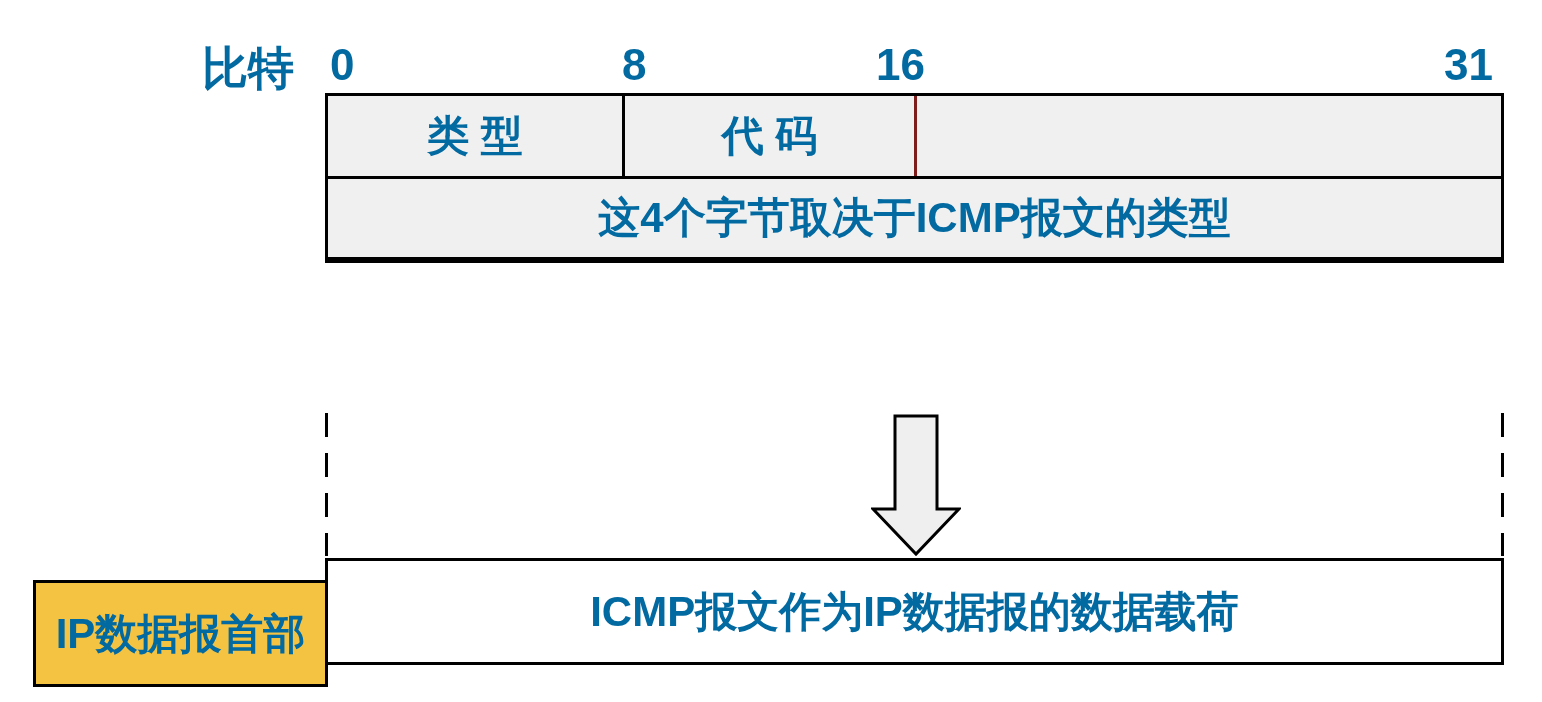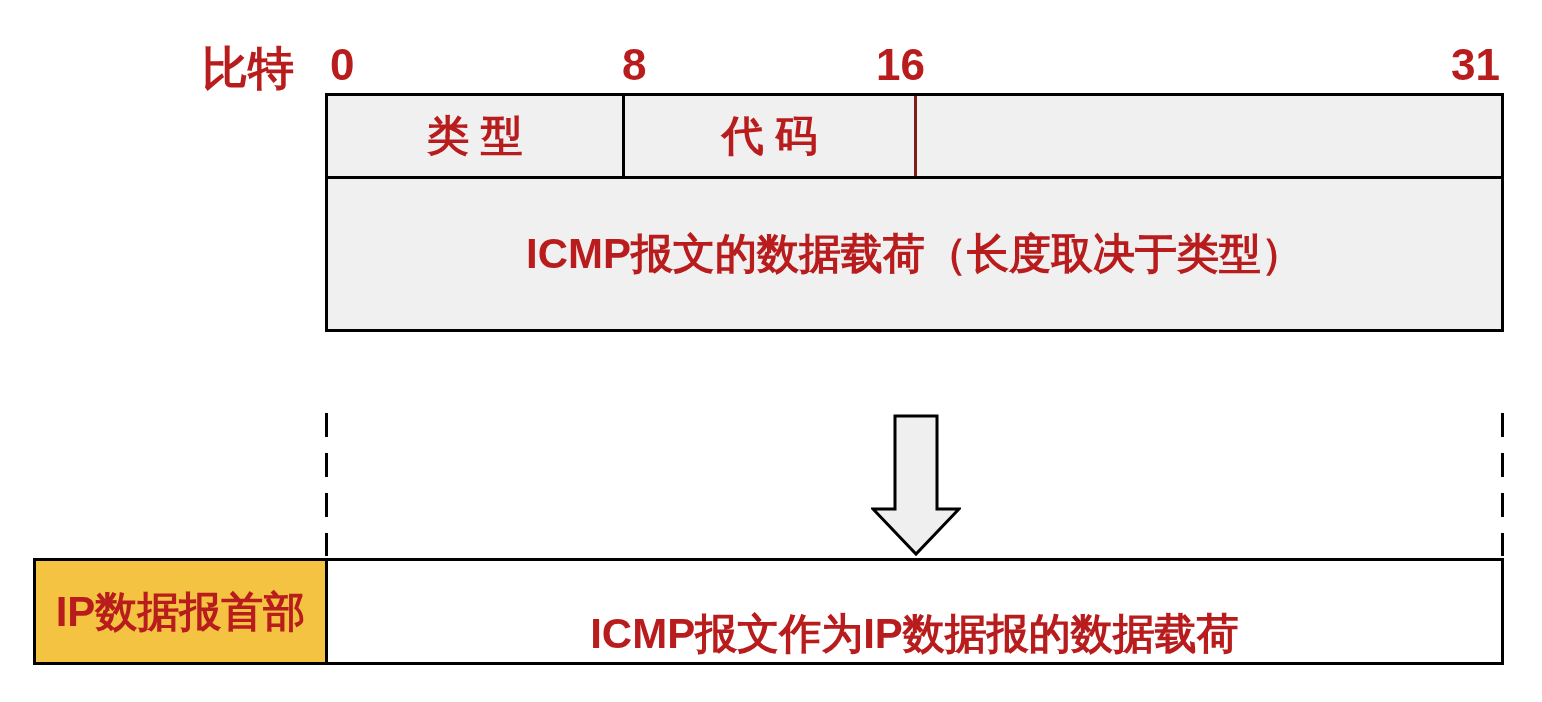--- a/index.html
+++ b/index.html
@@ -3,32 +3,32 @@
 <meta charset="utf-8">
 <style>
   html, body { margin: 0; padding: 0; background: #ffffff; }
   .stage {
     position: relative;
     width: 1542px;
     height: 702px;
     background: #ffffff;
     font-family: "Liberation Sans", "DejaVu Sans", sans-serif;
     font-weight: bold;
-    color: #b91c1c;
+    color: #0369a1;
     overflow: hidden;
   }
   .lbl { position: absolute; white-space: nowrap; }
 
   
   .unit-label { left: 202px; top: 38px; font-size: 46px; }
   .tick { top: 40px; font-size: 44px; }
   .tick-0  { left: 330px; }
   .tick-8  { left: 622px; }
   .tick-16 { left: 876px; }
-  .tick-31 { left: 1444px; width: 56px; text-align: right; }
+  .tick-31 { left: 1444px; width: 56px; }
 
   
   .icmp-table {
     position: absolute;
     left: 325px; top: 93px;
     width: 1179px;
     border: 3px solid #000;
     box-sizing: border-box;
     background: #f0f0f0;
   }
@@ -58,36 +58,36 @@
   }
   .dash-left { left: 325px; }
   .dash-right { left: 1501px; }
 
   
   .arrow-wrap { position: absolute; left: 871px; top: 414px; width: 90px; height: 143px; }
 
   
   .ip-header-box {
     position: absolute;
-    left: 33px; top: 558px;
+    left: 33px; top: 580px;
     width: 295px; height: 107px;
     background: #f5c342;
     border: 3px solid #000;
     box-sizing: border-box;
     display: flex; align-items: center; justify-content: center;
     font-size: 42px;
   }
   .ip-payload-box {
     position: absolute;
     left: 325px; top: 558px;
     width: 1179px; height: 107px;
     background: #ffffff;
     border: 3px solid #000;
     box-sizing: border-box;
-    display: flex; align-items: flex-end; justify-content: center;
+    display: flex; align-items: center; justify-content: center;
     font-size: 42px;
   }
 </style>
 </head>
 <body>
 
 <div class="stage">
 
   <div class="lbl unit-label">比特</div>
   <div class="lbl tick tick-0">0</div>
@@ -97,23 +97,23 @@
 
   <div class="icmp-table">
     <div class="t-row t-row1">
       <div class="t-cell c-type">
         <span>类 型</span>
       </div>
       <div class="t-cell c-code">
         <span>代 码</span>
       </div>
     </div>
-    <div class="t-row t-row3">
+    <div class="t-row t-row2">
       <div class="t-cell t-span">
-        <span>ICMP报文的数据载荷（长度取决于类型）</span>
+        <span>这4个字节取决于ICMP报文的类型</span>
       </div>
     </div>
   </div>
 
   <div class="dash-v dash-left"></div>
   <div class="dash-v dash-right"></div>
 
   <div class="arrow-wrap">
     <svg width="90" height="143" viewBox="0 0 90 143" xmlns="http://www.w3.org/2000/svg">
       <polygon points="24,2 66,2 66,95 88,95 45,140 2,95 24,95" fill="#efefef" stroke="#000000" stroke-width="3" stroke-linejoin="miter"></polygon>

